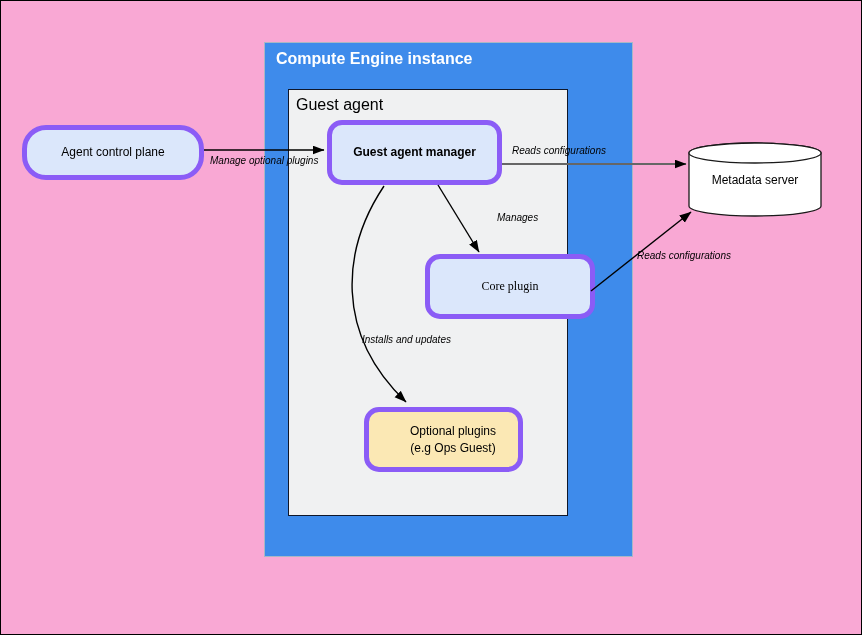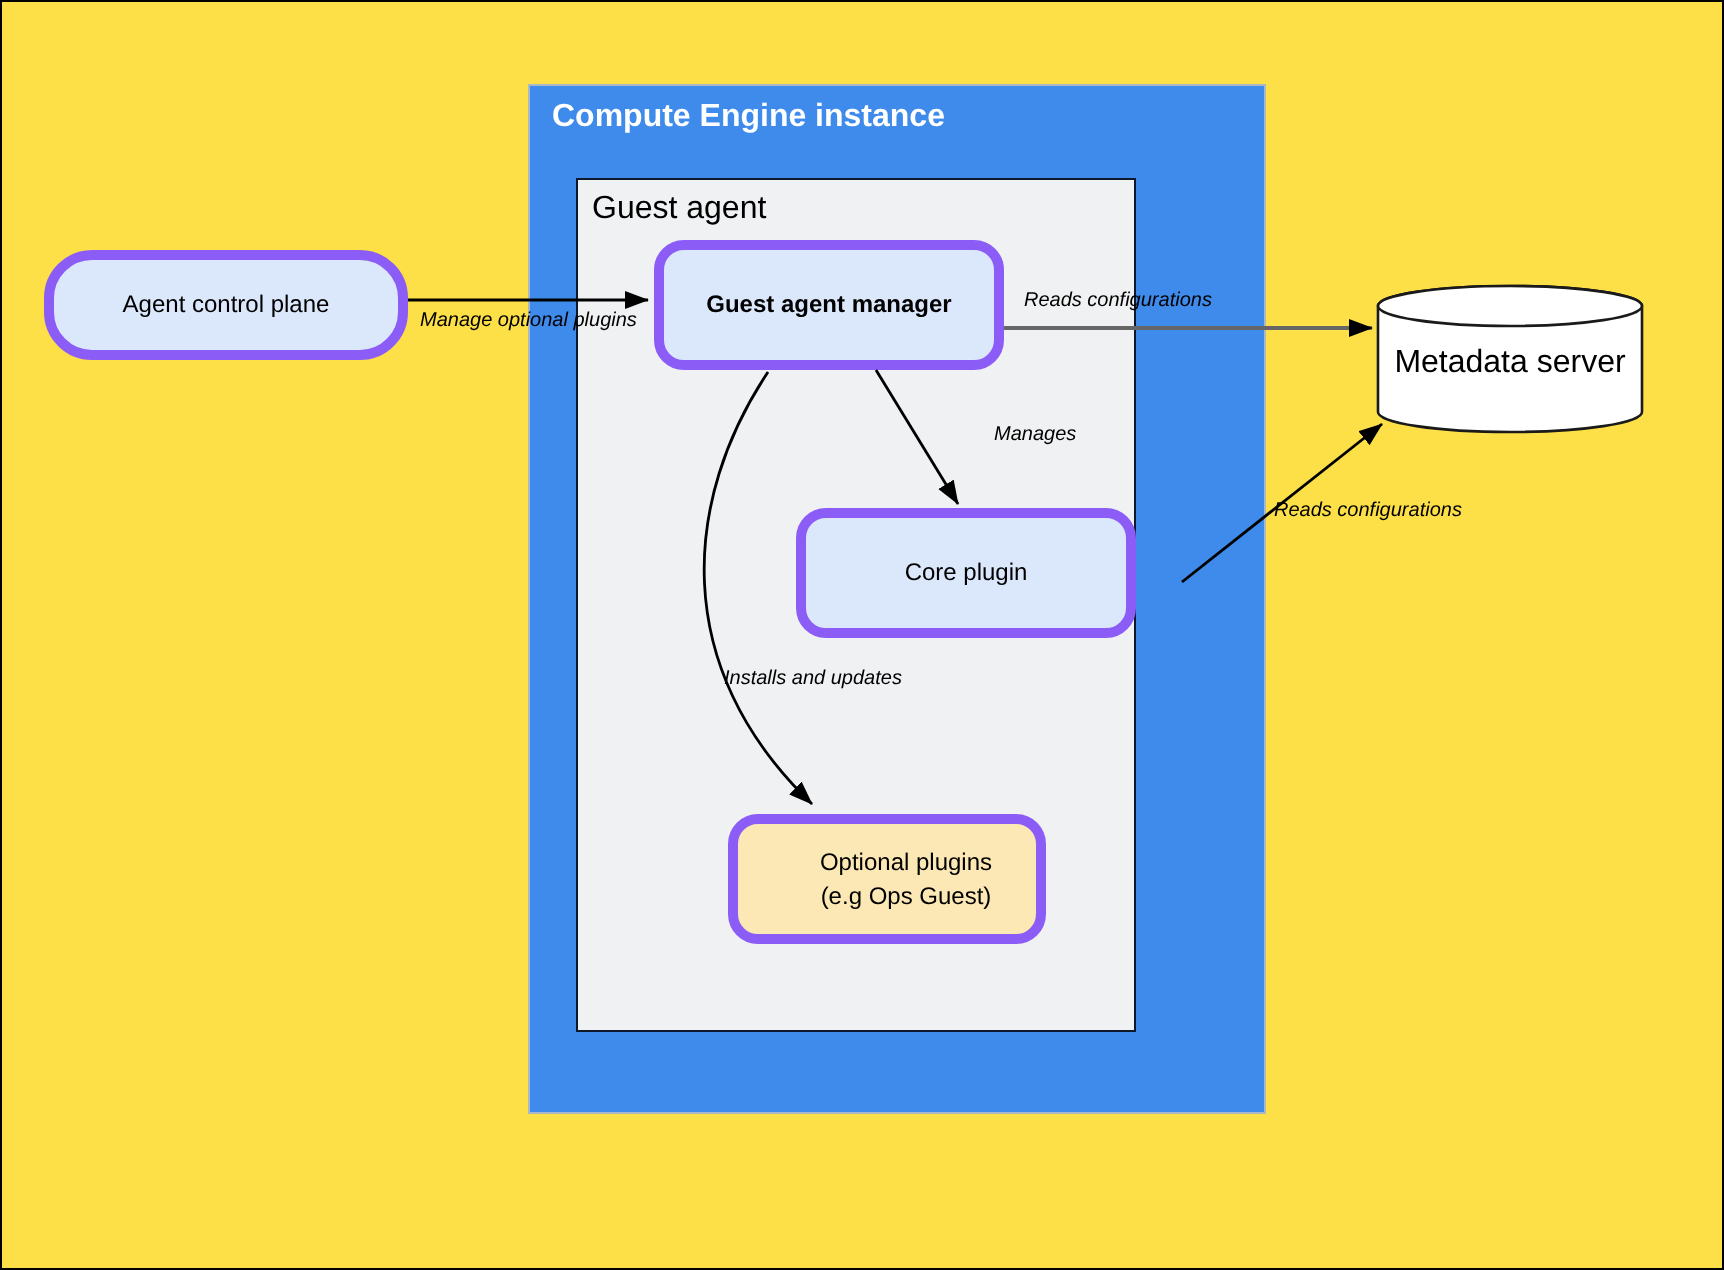--- a/index.html
+++ b/index.html
@@ -1,21 +1,21 @@
 <!DOCTYPE html>
 <html><head>
 <meta charset="utf-8">
 <style>
   html,body{margin:0;padding:0;background:#fff;}
   .canvas{
     position:relative;
     width:862px;height:635px;
     box-sizing:border-box;
     border:1px solid #000;
-    background:#fde047;
+    background:#f9a8d4;
     font-family:"Liberation Sans",sans-serif;
     color:#000;
     overflow:hidden;
   }
   
   .blue-container{
     position:absolute;left:263px;top:41px;width:369px;height:515px;
     box-sizing:border-box;
     background:#3e8beb;
     border:1px solid #a9b7c6;
@@ -43,26 +43,26 @@
     border:5px solid #8b5cf6;
     display:flex;flex-direction:column;
     align-items:center;justify-content:center;
     font-size:12px;line-height:17px;
     text-align:center;
     background:#dbe7fb;
     z-index:3;
   }
   .node-acp{left:21px;top:124px;width:182px;height:55px;border-radius:24px;}
   .node-gam{left:326px;top:119px;width:175px;height:65px;border-radius:15px;font-weight:bold;}
-  .node-core{left:397px;top:253px;width:170px;height:65px;border-radius:15px;}
+  .node-core{left:424px;top:253px;width:170px;height:65px;border-radius:15px;font-family:Liberation Serif, serif;}
   .node-opt{left:363px;top:406px;width:159px;height:65px;border-radius:15px;background:#fbe8b4;padding-left:19px;}
   
   .cyl-label{
     position:absolute;left:688px;top:172px;width:132px;
-    text-align:center;font-size:16px;z-index:5;
+    text-align:center;font-size:12px;z-index:5;
   }
   
   .edge-label{
     position:absolute;font-size:10px;line-height:11px;
     white-space:nowrap;z-index:6;color:#000;font-style:italic;
   }
   .el-manage{left:209px;top:154px;}
   .el-reads1{left:511px;top:144px;}
   .el-manages{left:464px;top:211px;margin-left:32px;}
   .el-installs{left:361px;top:333px;}

